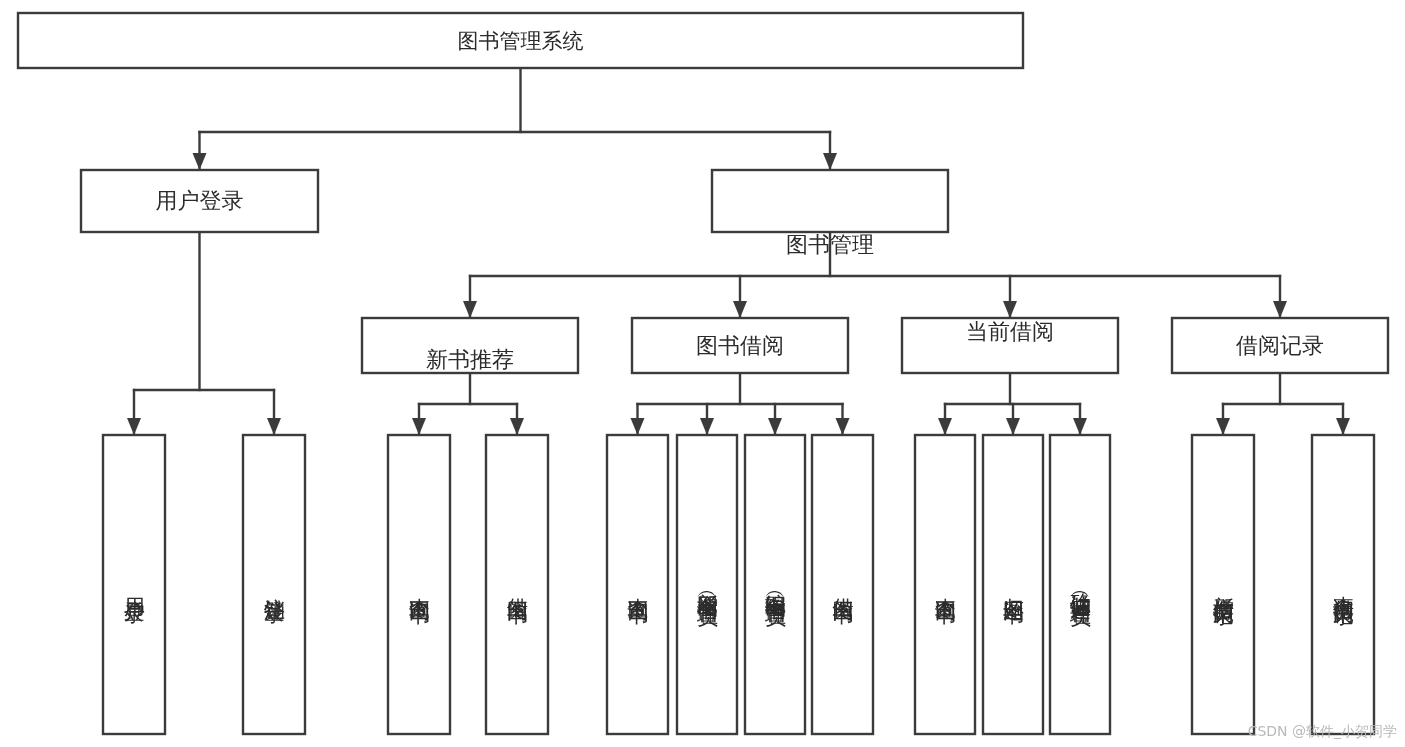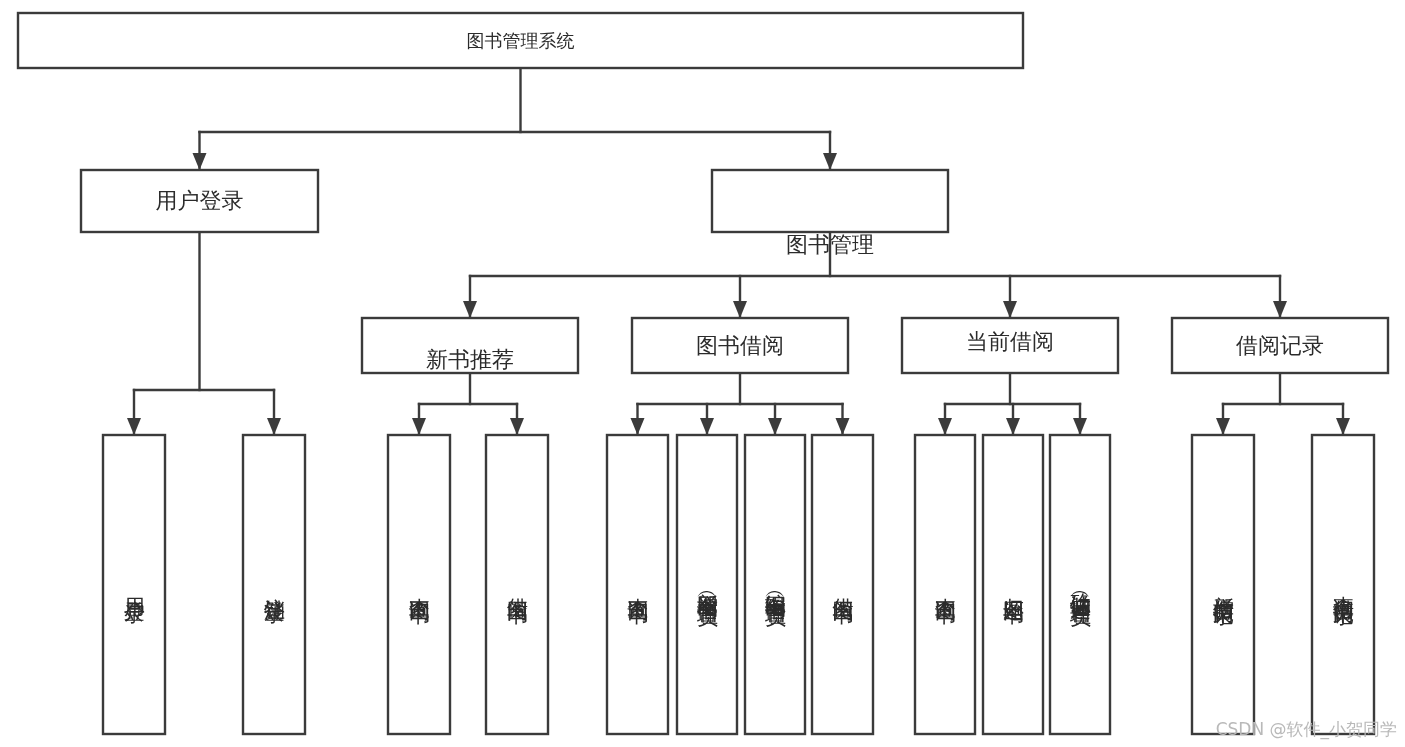--- a/index.html
+++ b/index.html
@@ -67,28 +67,28 @@
     justify-content: center;
     pointer-events: none;
   }
   .hlabel-text {
     font-family: "DejaVu Sans", "Liberation Sans", sans-serif;
     font-size: 22px;
     color: #2b2b2b;
     white-space: nowrap;
   }
   .root-label-text {
-    font-size: 18px;
+    font-size: 21px;
   }
   #watermark {
     position: absolute;
     right: 8px;
     bottom: 6px;
     font-family: "DejaVu Sans", "Liberation Sans", sans-serif;
-    font-size: 17px;
+    font-size: 14px;
     color: #b9b9b9;
     white-space: nowrap;
     user-select: none;
   }
 </style>
 </head>
 <body>
 
 <div id="diagram-root">
 
@@ -180,21 +180,21 @@
       </div>
       <div class="hlabel-holder" style="left: 712px; top: 170px; width: 236px; height: 62px; margin-top: 44px;">
         <span class="hlabel-text">图书管理</span>
       </div>
       <div class="hlabel-holder" style="left: 362px; top: 332px; width: 216px; height: 55px;">
         <span class="hlabel-text">新书推荐</span>
       </div>
       <div class="hlabel-holder" style="left: 632px; top: 318px; width: 216px; height: 55px;">
         <span class="hlabel-text">图书借阅</span>
       </div>
-      <div class="hlabel-holder" style="left: 902px; top: 318px; width: 216px; height: 48px;">
+      <div class="hlabel-holder" style="left: 902px; top: 308px; width: 216px; height: 48px;">
         <span class="hlabel-text">当前借阅</span>
       </div>
       <div class="hlabel-holder" style="left: 1172px; top: 318px; width: 216px; height: 55px; align-items: center;">
         <span class="hlabel-text">借阅记录</span>
       </div>
       <div class="vlabel-holder" style="left: 103px; top: 435px; width: 62px; height: 299px;">
         <span class="vlabel-text">用户登录</span>
       </div>
       <div class="vlabel-holder" style="left: 243px; top: 435px; width: 62px; height: 299px;">
         <span class="vlabel-text">注销登录</span>

